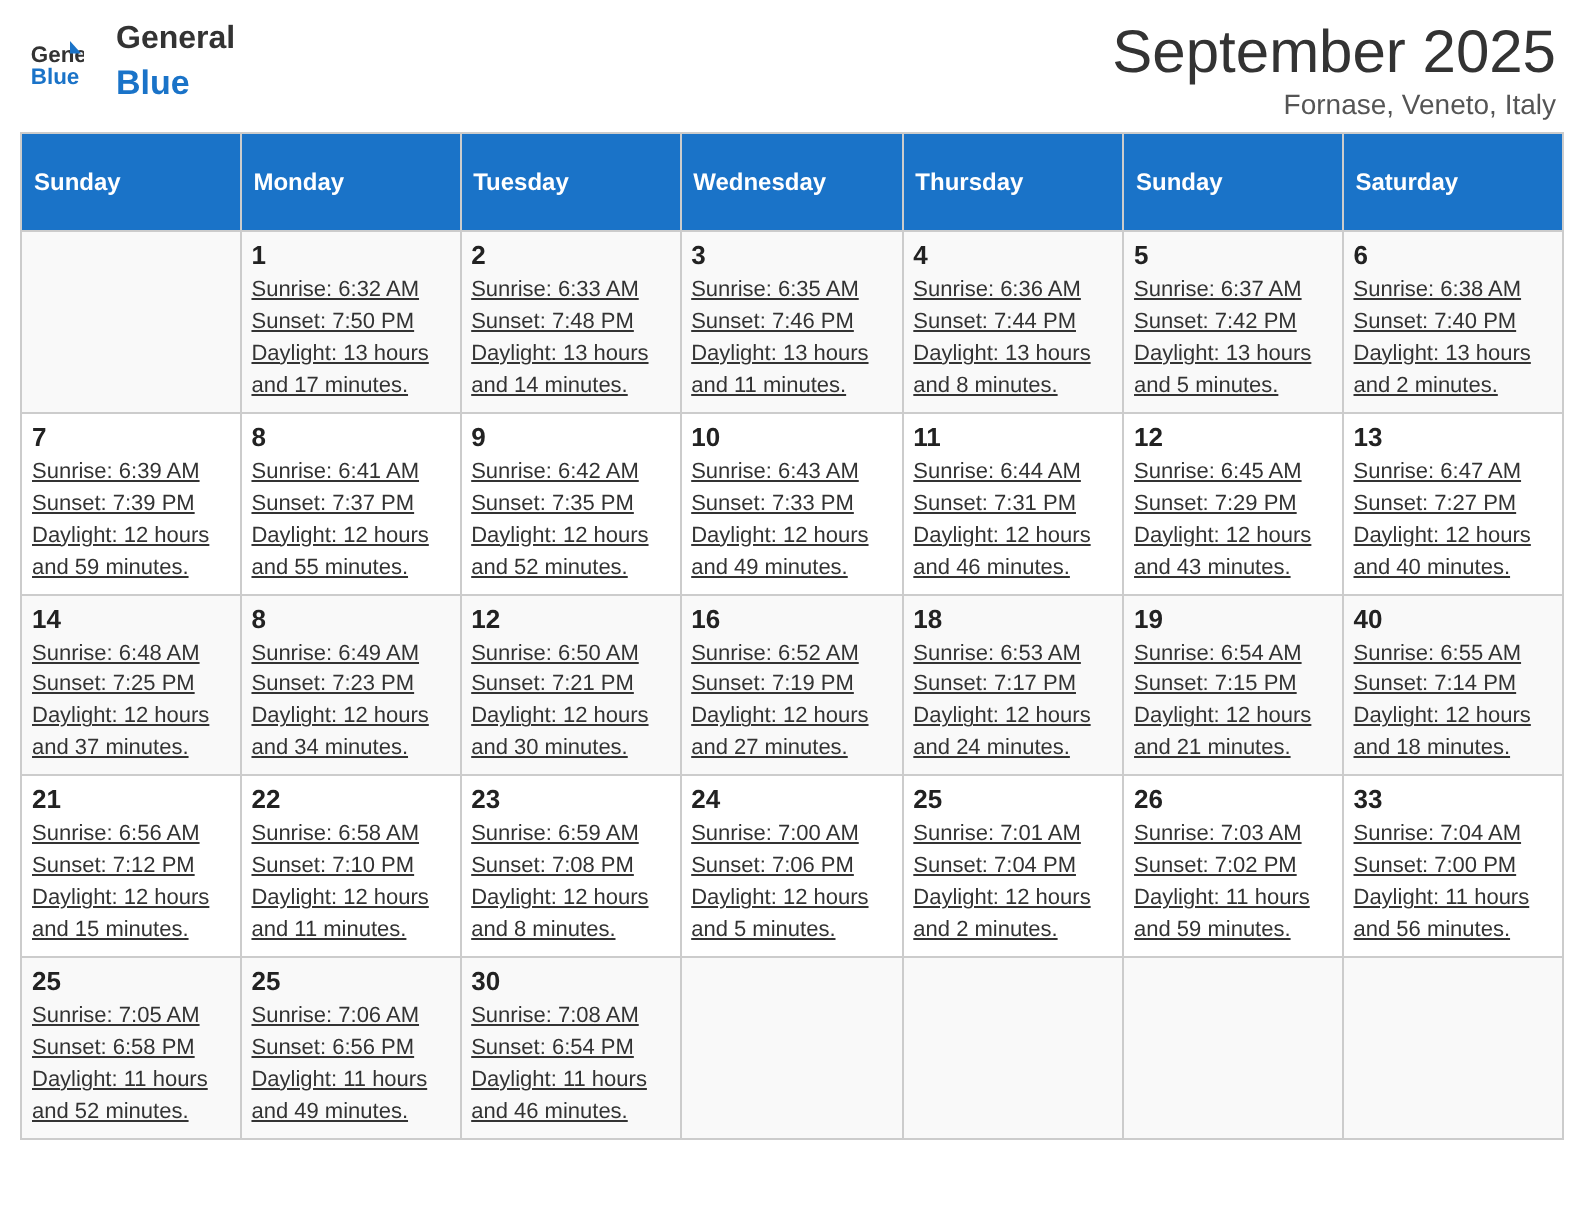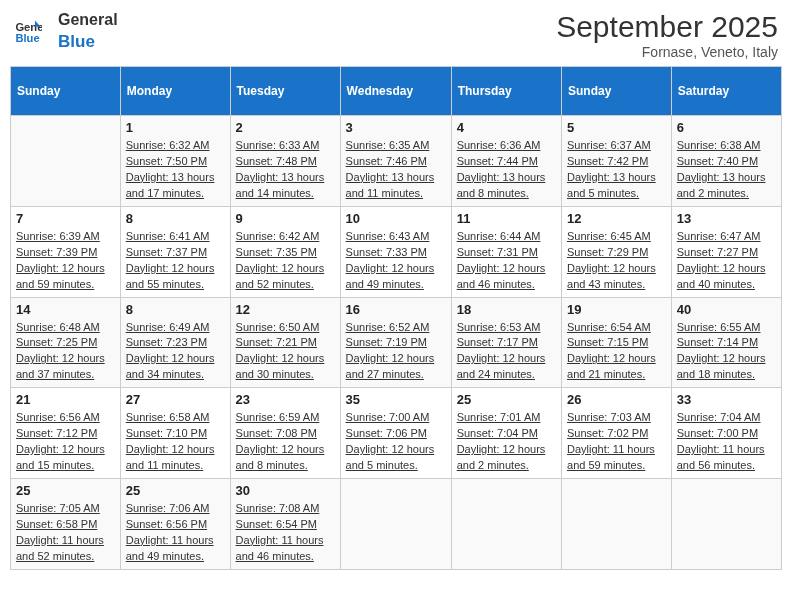--- a/index.html
+++ b/index.html
@@ -204,29 +204,29 @@
           <div class="day-num">40</div>
           <div class="day-info">Sunrise: 6:55 AM<br>Sunset: 7:14 PM<br>Daylight: 12 hours<br>and 18 minutes.</div>
         </td>
       </tr>
       <tr>
         <td>
           <div class="day-num">21</div>
           <div class="day-info">Sunrise: 6:56 AM<br>Sunset: 7:12 PM<br>Daylight: 12 hours<br>and 15 minutes.</div>
         </td>
         <td>
-          <div class="day-num">27</div>
+          <div class="day-num">22</div>
           <div class="day-info">Sunrise: 6:58 AM<br>Sunset: 7:10 PM<br>Daylight: 12 hours<br>and 11 minutes.</div>
         </td>
         <td>
           <div class="day-num">23</div>
           <div class="day-info">Sunrise: 6:59 AM<br>Sunset: 7:08 PM<br>Daylight: 12 hours<br>and 8 minutes.</div>
         </td>
         <td>
-          <div class="day-num">35</div>
+          <div class="day-num">24</div>
           <div class="day-info">Sunrise: 7:00 AM<br>Sunset: 7:06 PM<br>Daylight: 12 hours<br>and 5 minutes.</div>
         </td>
         <td>
           <div class="day-num">25</div>
           <div class="day-info">Sunrise: 7:01 AM<br>Sunset: 7:04 PM<br>Daylight: 12 hours<br>and 2 minutes.</div>
         </td>
         <td>
           <div class="day-num">26</div>
           <div class="day-info">Sunrise: 7:03 AM<br>Sunset: 7:02 PM<br>Daylight: 11 hours<br>and 59 minutes.</div>
         </td>

